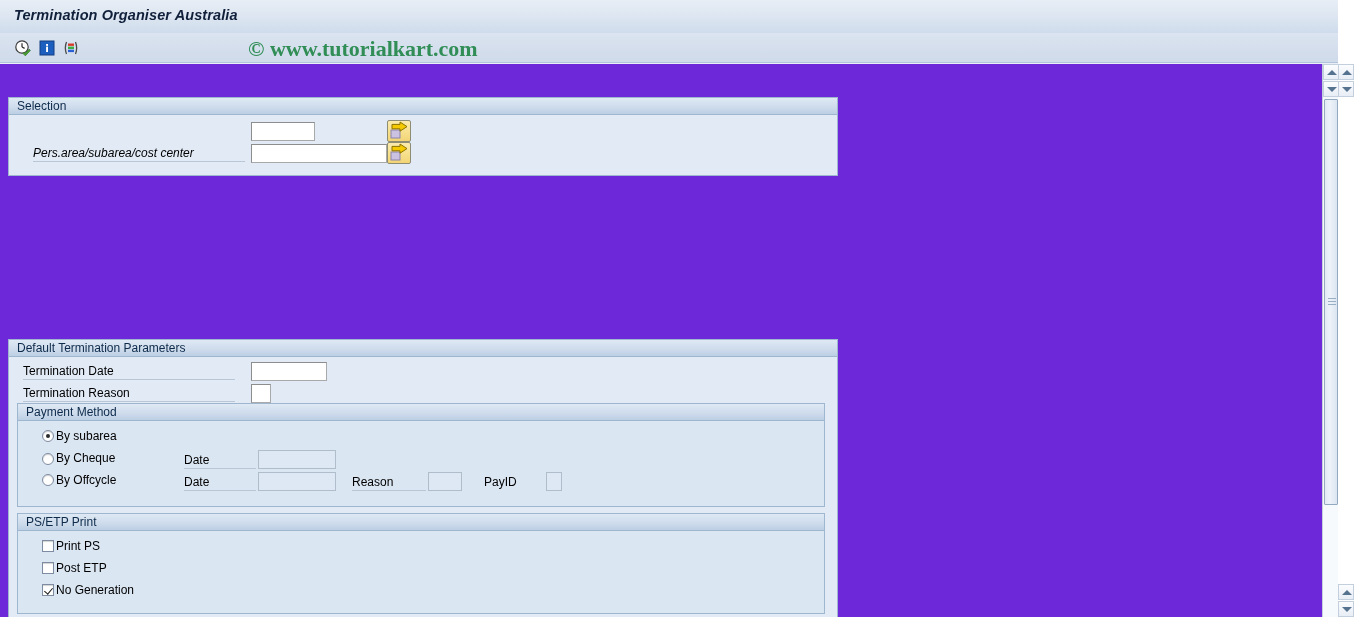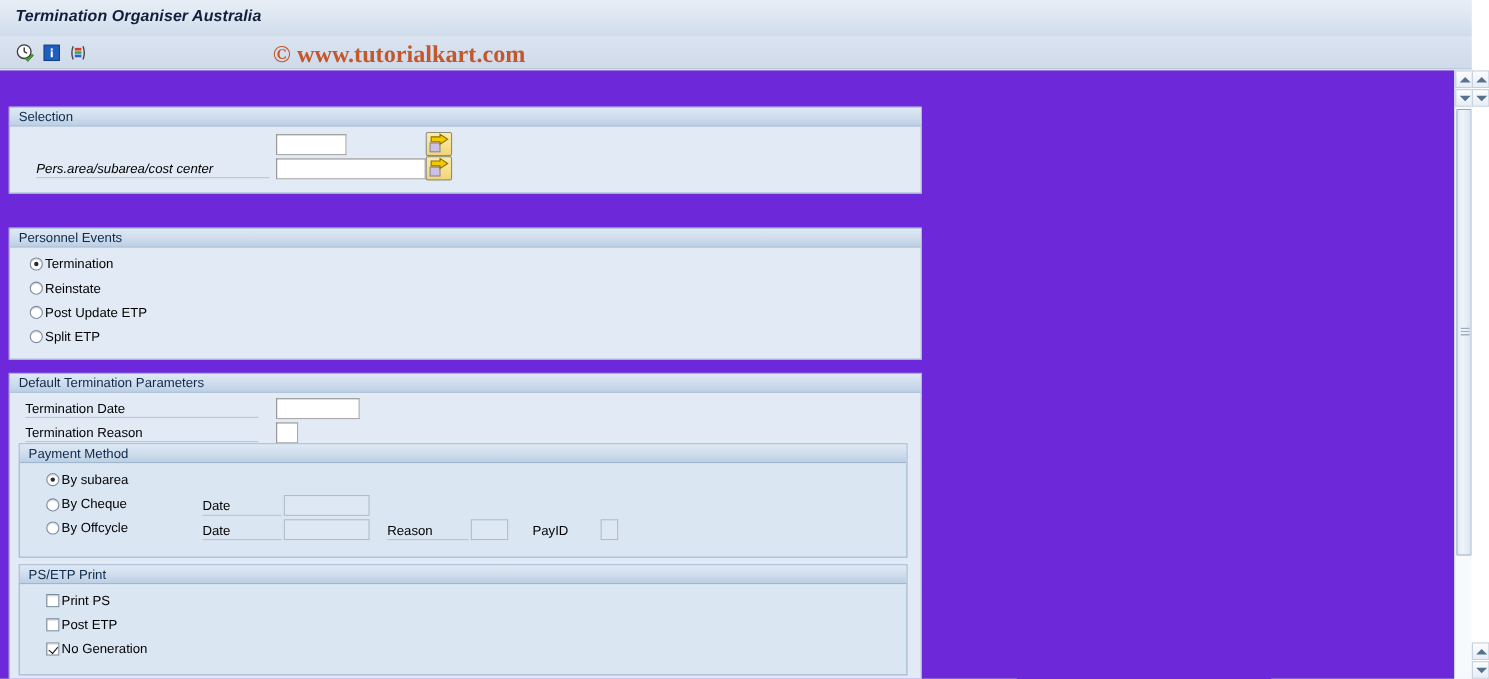--- a/index.html
+++ b/index.html
@@ -32,21 +32,21 @@
     background: linear-gradient(to bottom, #dbe4f0 0%, #cfdaea 100%);
     border-bottom: 1px solid #b3c4da;
   }
   .tb-icon {
     position: absolute; top: 6px; width: 18px; height: 18px; cursor: pointer;
   }
   #watermark {
     position: absolute; left: 248px; top: 36px;
     font-family: "Liberation Serif", serif;
     font-size: 22px; font-weight: bold;
-    color: #c2410c; opacity: .85; white-space: nowrap;
+    color: #15803d; opacity: .85; white-space: nowrap;
     pointer-events: none;
   }
 
   
   #content {
     position: absolute; left: 0; top: 64px; width: 1322px; height: 553px;
     background: #6d28d9;
     overflow: hidden;
   }
 
@@ -271,40 +271,20 @@
       <input class="inp" type="text" style="left: 242px; top: 29px; width: 136px;" value="">
       <div class="vhbtn" style="left:378px; top:27px;">
         <svg width="22" height="20" viewBox="0 0 22 20">
           <rect x="3" y="9" width="9" height="8" fill="#cbc2e2" stroke="#8b83a9" stroke-width="1"></rect>
           <path d="M4 3.4 H12 V1 L19 5.6 L12 10.2 V7.8 H4 Z" fill="#f5c900" stroke="#8a7200" stroke-width="1"></path>
         </svg>
       </div>
     </div>
   </div>
 
-  <div class="panel" style="left:8px; top:143px; width:830px; height:120px;">
-    <div class="panel-head">Personnel Events</div>
-
-    <div class="radio-row" style="left:18px; top:25px;">
-      <span class="radio on"></span>
-      <span class="rlabel">Termination</span>
-    </div>
-    <div class="radio-row" style="left:18px; top:47px;">
-      <span class="radio"></span>
-      <span class="rlabel">Reinstate</span>
-    </div>
-    <div class="radio-row" style="left:18px; top:69px;">
-      <span class="radio"></span>
-      <span class="rlabel">Post Update ETP</span>
-    </div>
-    <div class="radio-row" style="left:18px; top:91px;">
-      <span class="radio"></span>
-      <span class="rlabel">Split ETP</span>
-    </div>
-  </div>
 
   <div class="panel" style="left:8px; top:275px; width:830px; height:344px;">
     <div class="panel-head">Default Termination Parameters</div>
 
     <div class="flabel" style="left:14px; top:24px; width:212px;">Termination Date</div>
     <input class="inp" type="text" style="left: 242px; top: 22px; width: 76px;" value="">
 
     <div class="flabel" style="left:14px; top:46px; width:212px;">Termination Reason</div>
     <input class="inp" type="text" style="left: 242px; top: 44px; width: 20px;" value="">
 

